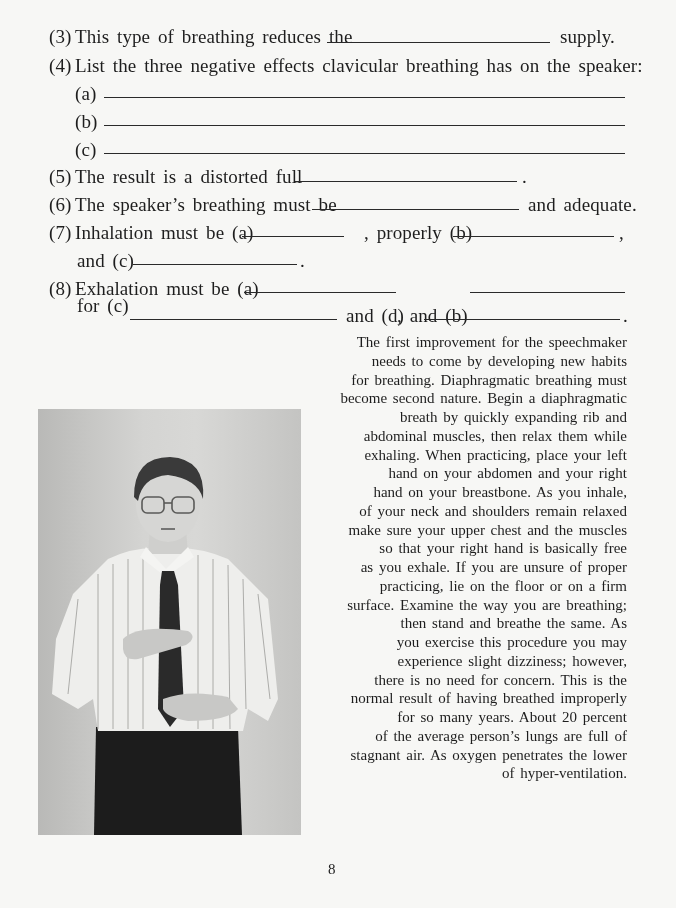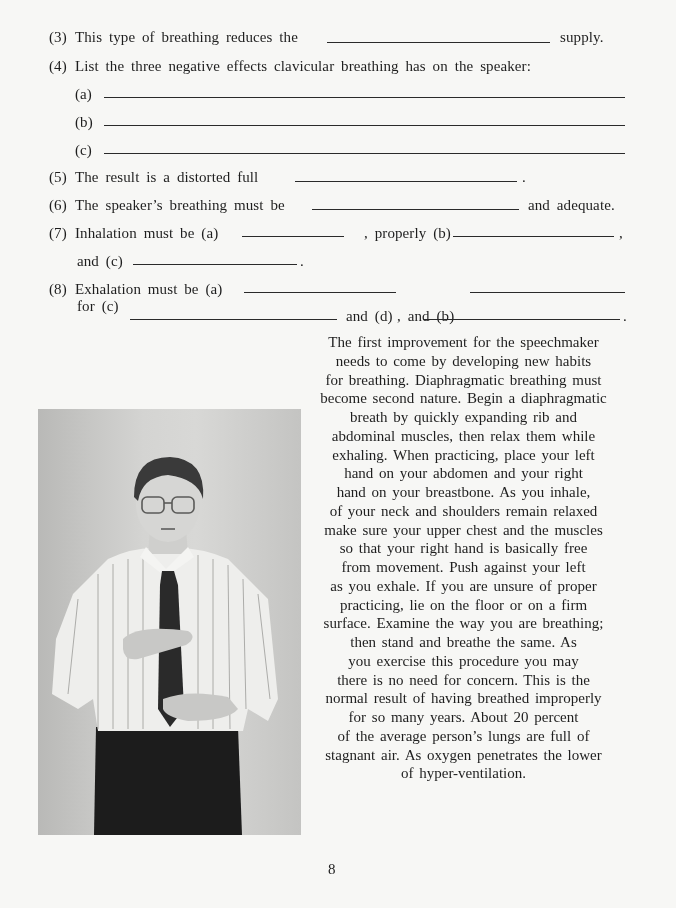--- a/index.html
+++ b/index.html
@@ -6,21 +6,21 @@
     body {
       width: 676px; height: 908px;
       background: #f7f7f5;
       position: relative;
       overflow: hidden;
       font-family: "Liberation Serif", "DejaVu Serif", serif;
       color: #1e1e1e;
     }
     .q {
       position: absolute;
-      font-size: 15px;
+      font-size: 19px;
       line-height: 18px;
       white-space: nowrap;
       word-spacing: 3px;
       letter-spacing: 0.1px;
     }
     .blank {
       position: absolute;
       height: 1px;
       background: #2a2a2a;
     }
@@ -28,21 +28,21 @@
     .para {
       position: absolute;
       left: 300px;
       width: 327px;
       top: 333px;
       font-size: 15px;
       line-height: 18.75px;
       text-align: right;
       word-spacing: 2px;
     }
-    .para div { white-space: nowrap; text-align: center; }
+    .para div { white-space: nowrap; }
     .photo {
       position: absolute;
       left: 38px; top: 409px;
       width: 263px; height: 426px;
       background: linear-gradient(90deg, #b9b9b7 0%, #d4d4d2 40%, #d8d8d6 60%, #c4c4c2 100%);
       overflow: hidden;
     }
     .pagenum {
       position: absolute;
       left: 328px; top: 861px;
@@ -159,26 +159,26 @@
   <div>for breathing. Diaphragmatic breathing must</div>
   <div>become second nature. Begin a diaphragmatic</div>
   <div>breath by quickly expanding rib and</div>
   <div>abdominal muscles, then relax them while</div>
   <div>exhaling. When practicing, place your left</div>
   <div>hand on your abdomen and your right</div>
   <div>hand on your breastbone. As you inhale,</div>
   <div>of your neck and shoulders remain relaxed</div>
   <div>make sure your upper chest and the muscles</div>
   <div>so that your right hand is basically free</div>
-  <div>from movement. Push against your left</div>
   <div>as you exhale. If you are unsure of proper</div>
   <div>practicing, lie on the floor or on a firm</div>
   <div>surface. Examine the way you are breathing;</div>
   <div>then stand and breathe the same. As</div>
   <div>you exercise this procedure you may</div>
+  <div>experience slight dizziness; however,</div>
   <div>there is no need for concern. This is the</div>
   <div>normal result of having breathed improperly</div>
   <div>for so many years. About 20 percent</div>
   <div>of the average person’s lungs are full of</div>
   <div>stagnant air. As oxygen penetrates the lower</div>
   <div>of hyper-ventilation.</div>
 </div>
 
 <div class="pagenum">8</div>
 

